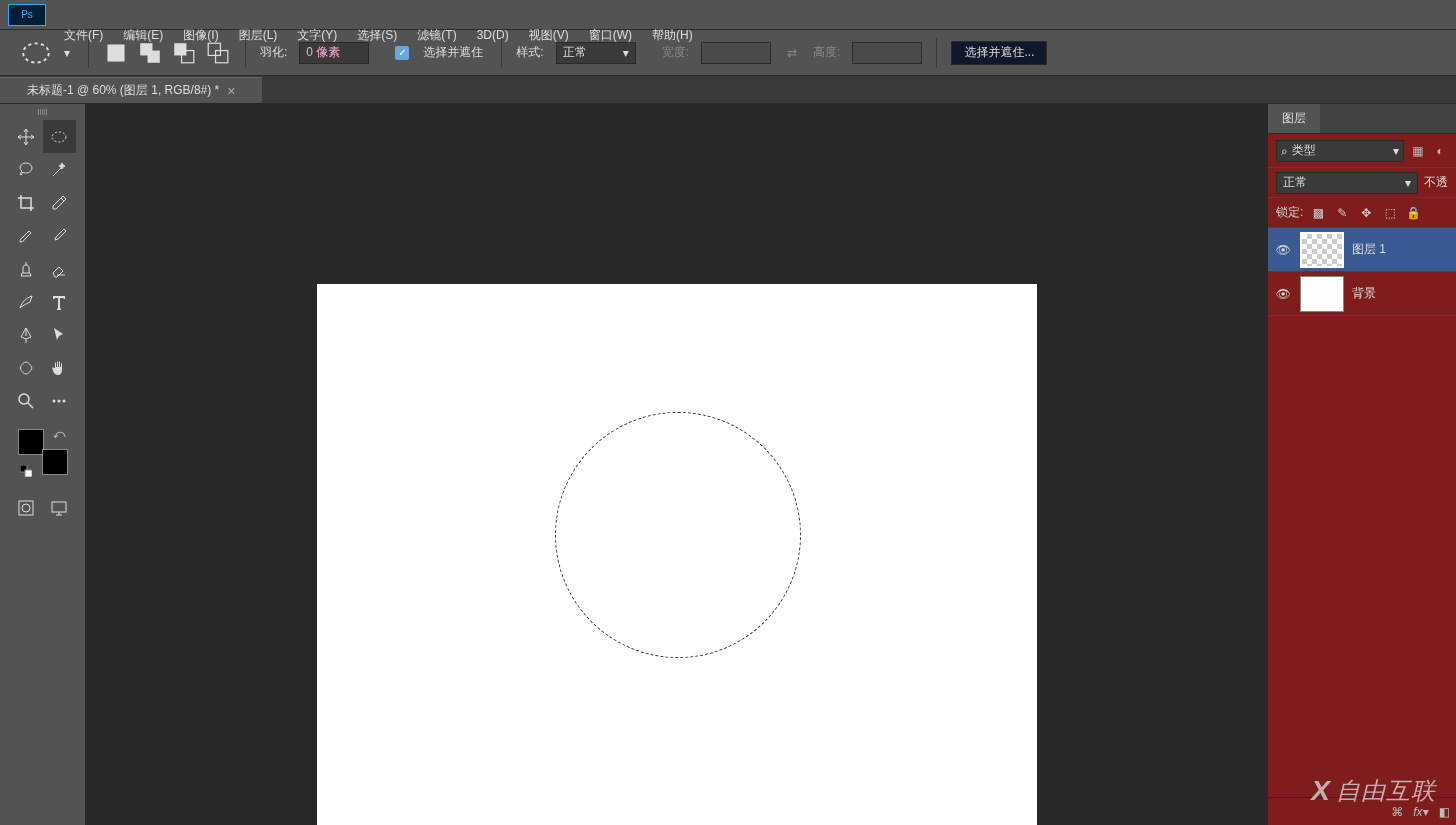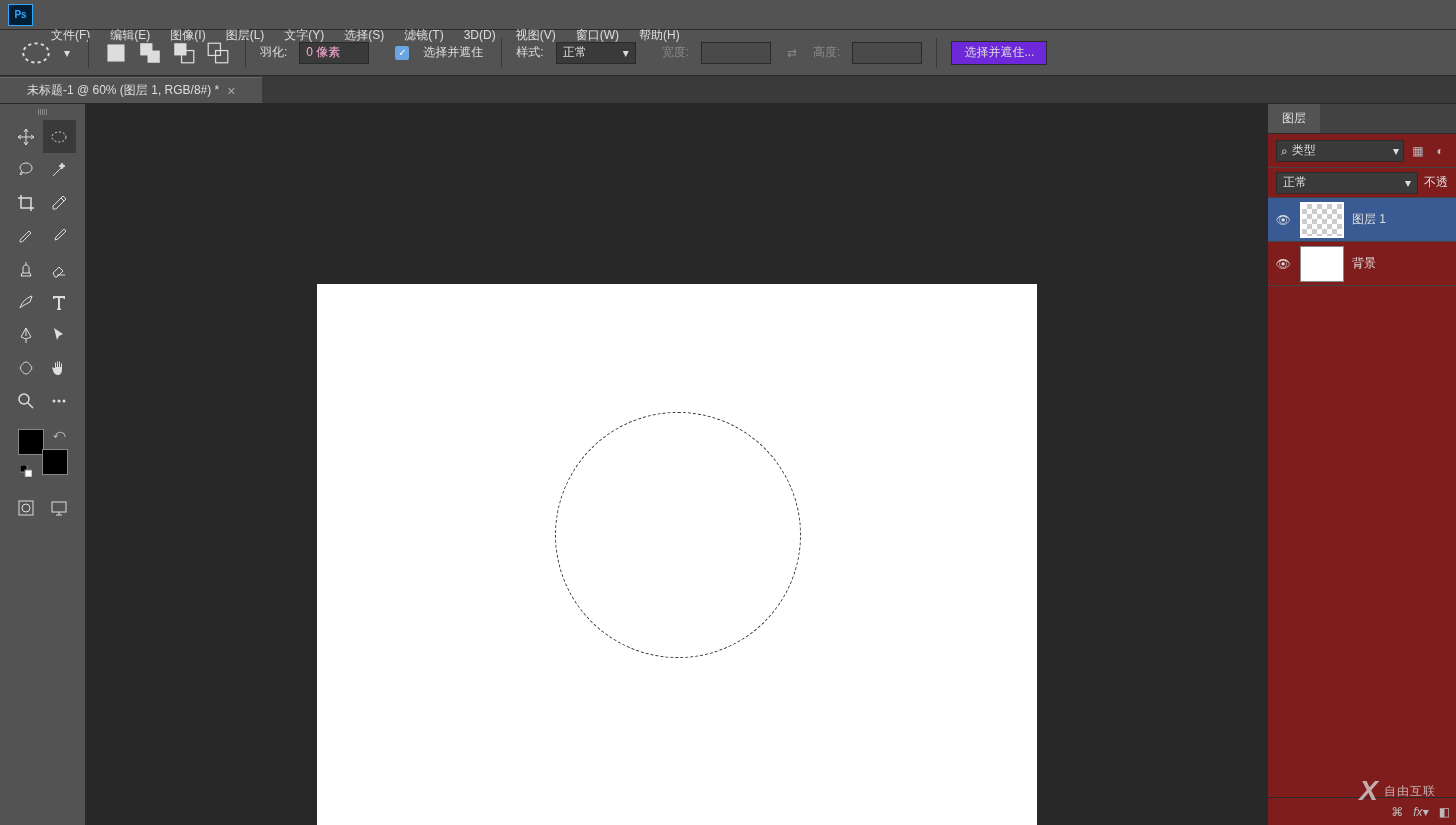--- a/index.html
+++ b/index.html
@@ -1,32 +1,32 @@
 <!DOCTYPE html>
 <html><head>
 <meta charset="utf-8">
 <style>
 *{margin:0;padding:0;box-sizing:border-box;font-family:"Microsoft YaHei",Arial,sans-serif;font-size:12px;user-select:none}
 body{background:#535353;color:#ddd;width:1456px;height:825px;overflow:hidden;position:relative}
 .menubar{height:30px;background:#535353;display:flex;align-items:center;border-bottom:1px solid #2a2a2a}
-.ps-logo{width:25px;height:22px;margin:0 8px;background:#001e36;border:1px solid #31a8ff;display:flex;align-items:center;justify-content:center;color:#31a8ff;font-weight:bold;font-size:10px}
+.ps-logo{width:38px;height:22px;margin:0 8px;background:#001e36;border:1px solid #31a8ff;display:flex;align-items:center;justify-content:center;color:#31a8ff;font-weight:normal;font-size:10px}
 .menu-item{padding:0 10px;height:30px;line-height:30px;cursor:default;color:#ddd}
 .options-bar{height:46px;background:#535353;display:flex;align-items:center;padding-left:20px;border-bottom:1px solid #2a2a2a;gap:8px}
 .tool-icon-box{width:32px;height:32px;display:flex;align-items:center;justify-content:center;color:#ddd}
 .dropdown-arrow{width:14px;display:flex;align-items:center;justify-content:center}
 .sep{width:1px;height:30px;background:#3a3a3a;margin:0 6px}
 .sel-btn{width:22px;height:22px;display:flex;align-items:center;justify-content:center;margin:0 2px}
 .opt-label{color:#ddd;margin-right:4px}
 .opt-label.dim{color:#888}
 .input-box{background:#3a3a3a;border:1px solid #2a2a2a;padding:2px 6px;color:#f9a8d4;width:70px;height:22px}
 .input-box.dim{background:#4a4a4a;color:#777}
 .checkbox{width:14px;height:14px;background:#6aa7e0;border-radius:2px;display:inline-flex;align-items:center;justify-content:center;color:#fff;font-size:10px;margin-right:6px}
 .style-select{background:#3a3a3a;border:1px solid #2a2a2a;padding:2px 6px;color:#ddd;width:80px;height:22px;display:flex;align-items:center;justify-content:space-between}
 .swap-icon{color:#888;margin:0 8px}
-.btn{background:#6d28d9;border:1px solid #2a2a2a;padding:4px 12px;color:#ddd;height:24px;display:flex;align-items:center}
+.btn{background:#0f172a;border:1px solid #2a2a2a;padding:4px 12px;color:#ddd;height:24px;display:flex;align-items:center}
 .tab-bar{height:28px;background:#3a3a3a;border-bottom:1px solid #282828;display:flex;align-items:flex-end}
 .doc-tab{background:#535353;padding:4px 27px;color:#ddd;display:flex;align-items:center;gap:8px;border-top:1px solid #666;height:26px}
 .doc-tab .close-x{color:#aaa;font-size:14px}
 .main-area{display:flex;height:calc(100% - 104px)}
 .toolbox{width:86px;background:#535353;border-right:1px solid #2a2a2a;display:flex;flex-direction:column;align-items:center;padding-top:4px}
 .tool-grip{width:40px;height:8px;display:flex;justify-content:center;align-items:center;gap:1px;margin-bottom:4px}
 .tool-grip span{width:1px;height:6px;background:#888}
 .tool-row{display:flex}
 .tool-btn{width:33px;height:33px;display:flex;align-items:center;justify-content:center;color:#ddd;position:relative}
 .tool-btn.active{background:#3a3a3a}
@@ -53,21 +53,21 @@
 .layer-item{height:44px;display:flex;align-items:center;padding:0 6px;border-bottom:1px solid #444;gap:8px}
 .layer-item.active{background:#3a5a94}
 .eye{width:18px;display:flex;align-items:center;justify-content:center;color:#ddd}
 .thumb{width:44px;height:36px;border:1px solid #888;background:#fff}
 .thumb.checker{background:repeating-conic-gradient(#ccc 0 25%,#fff 0 50%) 0 0/10px 10px}
 .layer-item.active .thumb{border:2px solid #fff}
 .layer-name{color:#ddd}
 .panel-footer{height:28px;border-top:1px solid #2a2a2a;display:flex;align-items:center;justify-content:flex-end;padding:0 6px;gap:10px;color:#bbb}
 .watermark{position:absolute;right:20px;bottom:18px;display:flex;align-items:center;gap:6px;opacity:.75}
 .watermark .x{font-size:28px;font-weight:bold;font-style:italic;color:#ddd}
-.watermark .txt{font-size:12px;color:#ddd;letter-spacing:1px}
+.watermark .txt{font-size:24px;font-style:italic;color:#ddd;letter-spacing:1px}
 </style>
 </head>
 <body>
 
 <div class="menubar">
   <div class="ps-logo">Ps</div>
   <div id="menu-items" style="display: flex; margin-top: 40px;">
       <div class="menu-item">文件(F)</div>
       <div class="menu-item">编辑(E)</div>
       <div class="menu-item">图像(I)</div>
@@ -307,20 +307,28 @@
       <span class="filter-icon">▦</span>
       <span class="filter-icon">◐</span>
     </div>
     <div class="blend-row">
       <div class="blend-select">
           <span>正常</span>
           <span>▾</span>
         </div>
       <span>不透</span>
     </div>
+    <div class="lock-row">
+      <span>锁定:</span>
+      <span class="lock-icon">▩</span>
+      <span class="lock-icon">✎</span>
+      <span class="lock-icon">✥</span>
+      <span class="lock-icon">⬚</span>
+      <span class="lock-icon">🔒</span>
+    </div>
     <div class="layers-list" id="layers-list">
         <div class="layer-item active">
           <div class="eye">👁</div>
           <div class="thumb checker"></div>
           <div class="layer-name">图层 1</div>
         </div>
         <div class="layer-item">
           <div class="eye">👁</div>
           <div class="thumb"></div>
           <div class="layer-name">背景</div>

